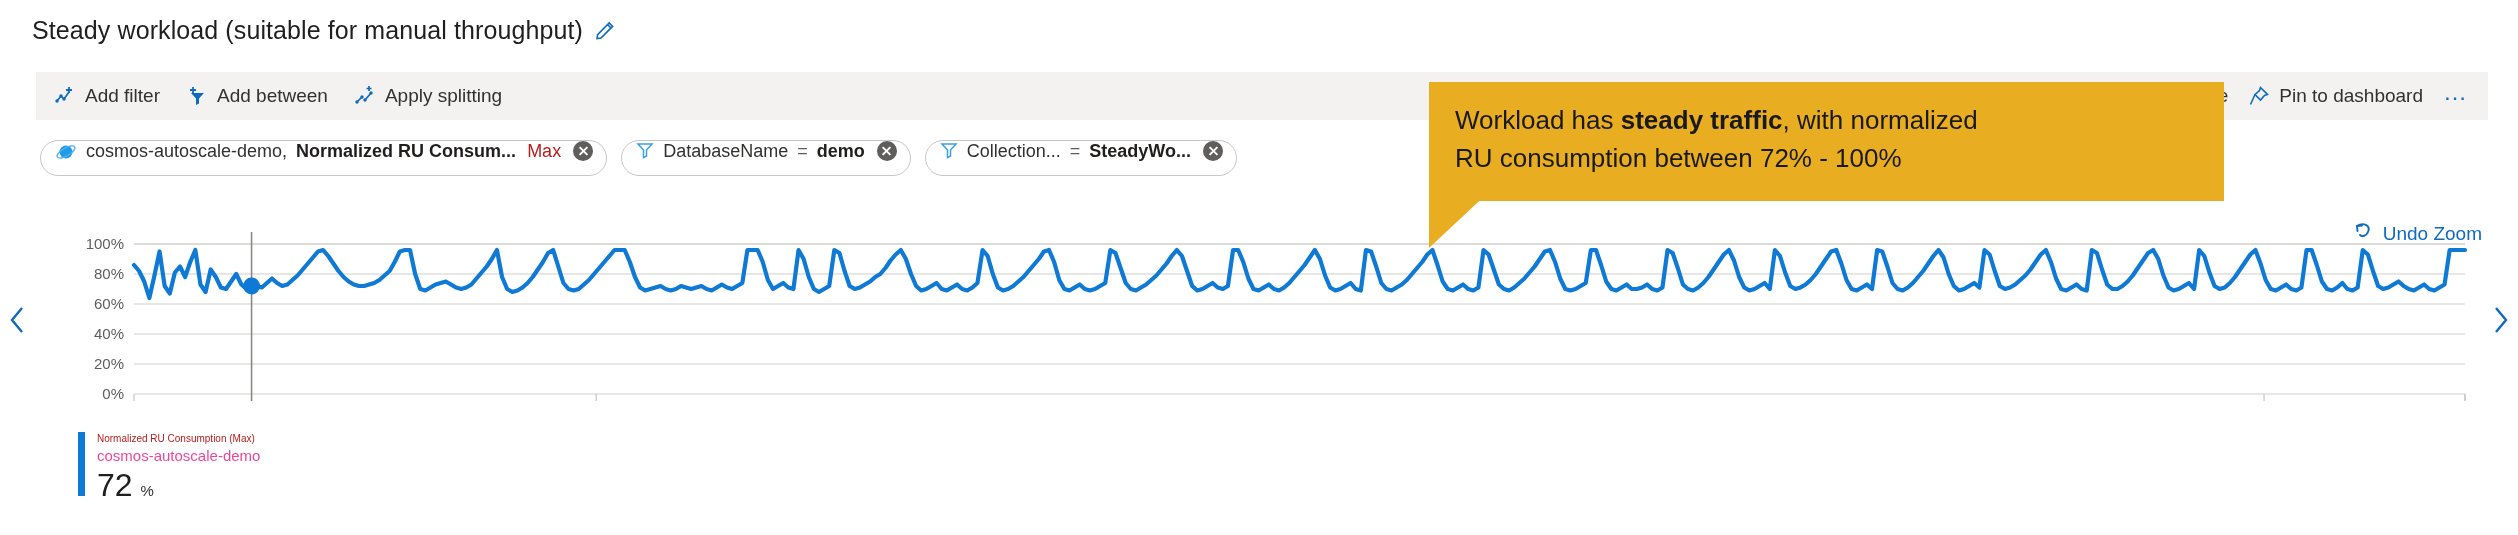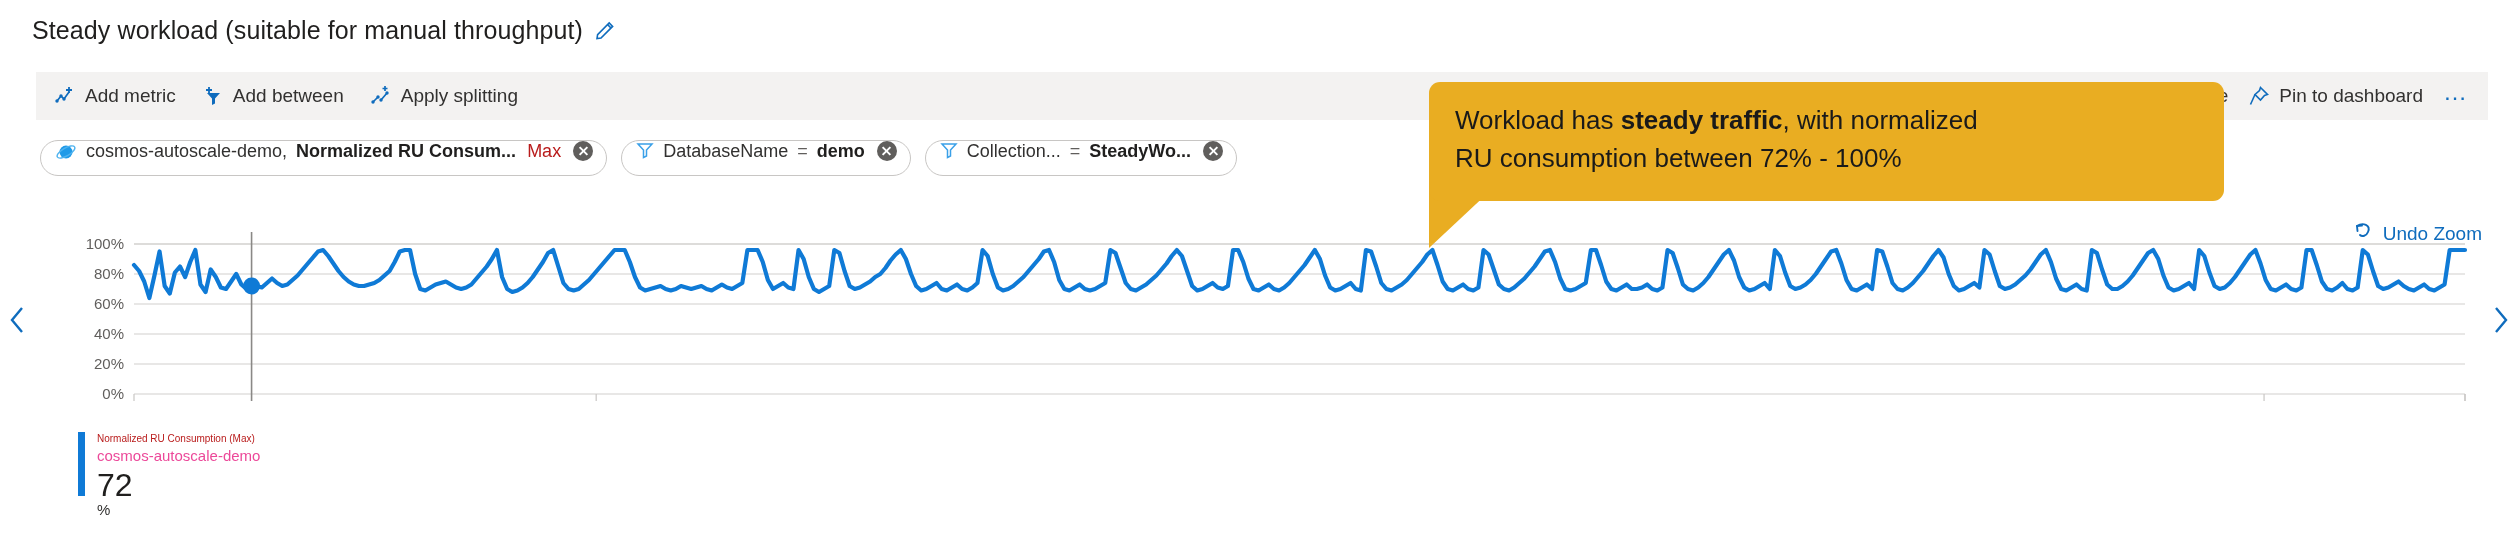--- a/index.html
+++ b/index.html
@@ -168,34 +168,33 @@
   .legend-sub {
     font-size: 15px;
     color: #ec4899;
     line-height: 1.35;
     white-space: nowrap;
   }
   .legend-value {
     margin-top: 3px;
     display: flex;
     align-items: baseline;
-    gap: 0;
-    flex-direction: column;
+    gap: 8px;
   }
   .legend-number { font-size: 32px; color: #201f1e; line-height: 1; }
   .legend-unit   { font-size: 15px; color: #323130; }
 
   
   .callout {
     position: absolute;
     left: 1429px;
     top: 82px;
     width: 795px;
     background: #e9ad22;
-    border-radius: 11px;
+    border-radius: 0;
     padding: 20px 26px 24px 26px;
     box-sizing: border-box;
   }
   .callout-line {
     font-size: 26px;
     color: #1a1a1a;
     line-height: 1.45;
     white-space: nowrap;
   }
   .callout-line b { font-weight: bold; }
@@ -228,21 +227,21 @@
     <div class="tb-btn">
       <span>
         <svg width="22" height="22" viewBox="0 0 22 22">
           <path d="M3 16 L7 11 L10 14 L15 7" stroke="#0f6cbd" stroke-width="1.7" fill="none"></path>
           <circle cx="3" cy="16" r="1.7" fill="#0f6cbd"></circle>
           <circle cx="7" cy="11" r="1.7" fill="#0f6cbd"></circle>
           <circle cx="10" cy="14" r="1.7" fill="#0f6cbd"></circle>
           <path d="M15 2 v6 M12 5 h6" stroke="#0f6cbd" stroke-width="1.8"></path>
         </svg>
       </span>
-      <span>Add metric</span>
+      <span>Add filter</span>
     </div>
 
     <div class="tb-btn">
       <span>
         <svg width="22" height="22" viewBox="0 0 22 22">
           <path d="M5 8 h13 l-5 5.5 v5 l-3 1.5 v-6.5 Z" fill="#0f6cbd"></path>
           <path d="M7 2 v6 M4 5 h6" stroke="#0f6cbd" stroke-width="1.8"></path>
         </svg>
       </span>
       <span>Add between</span>

